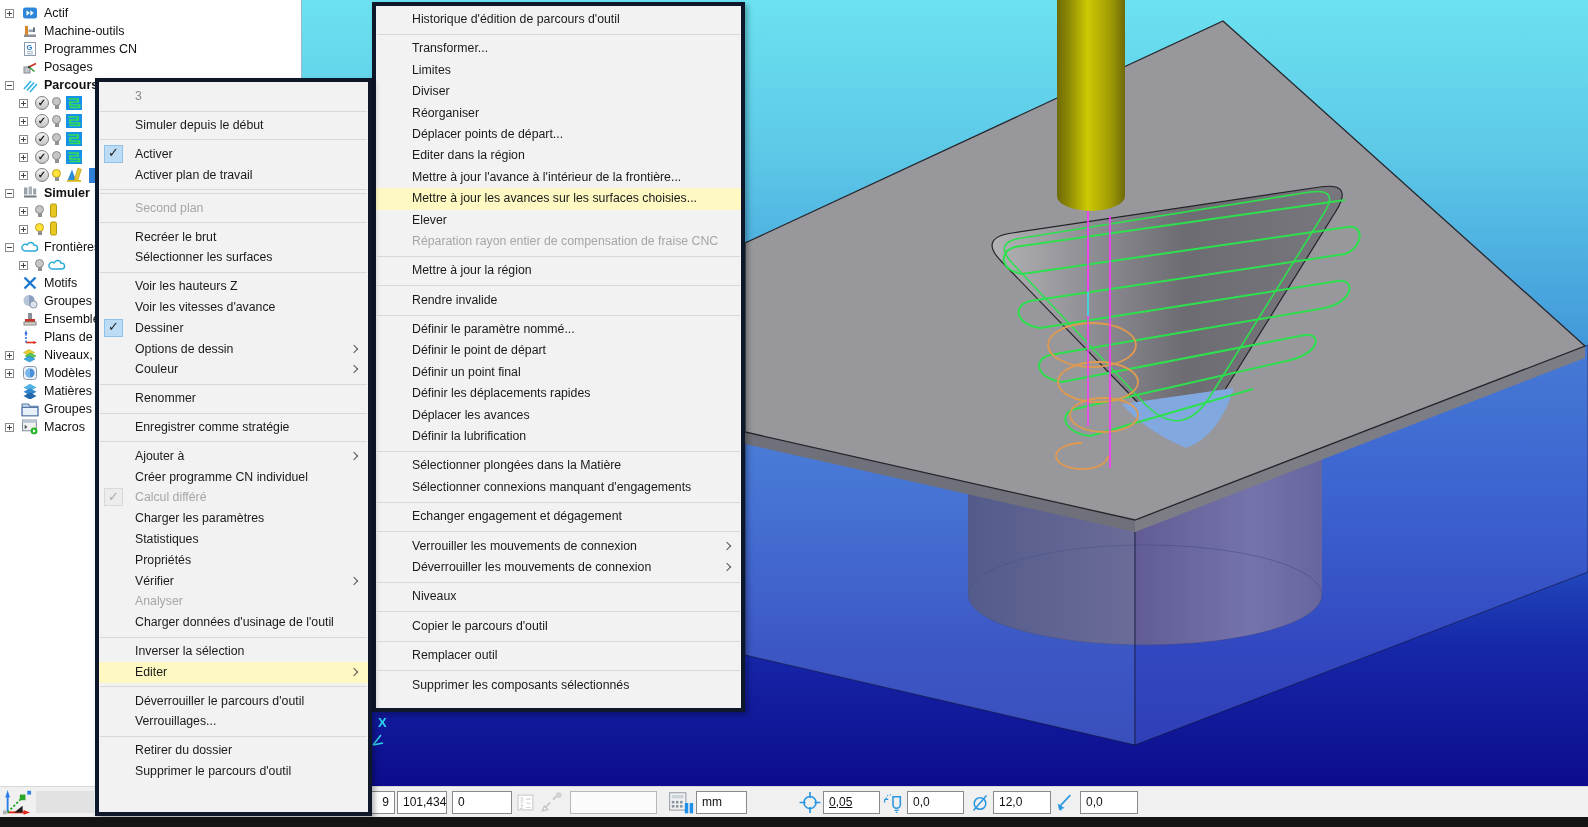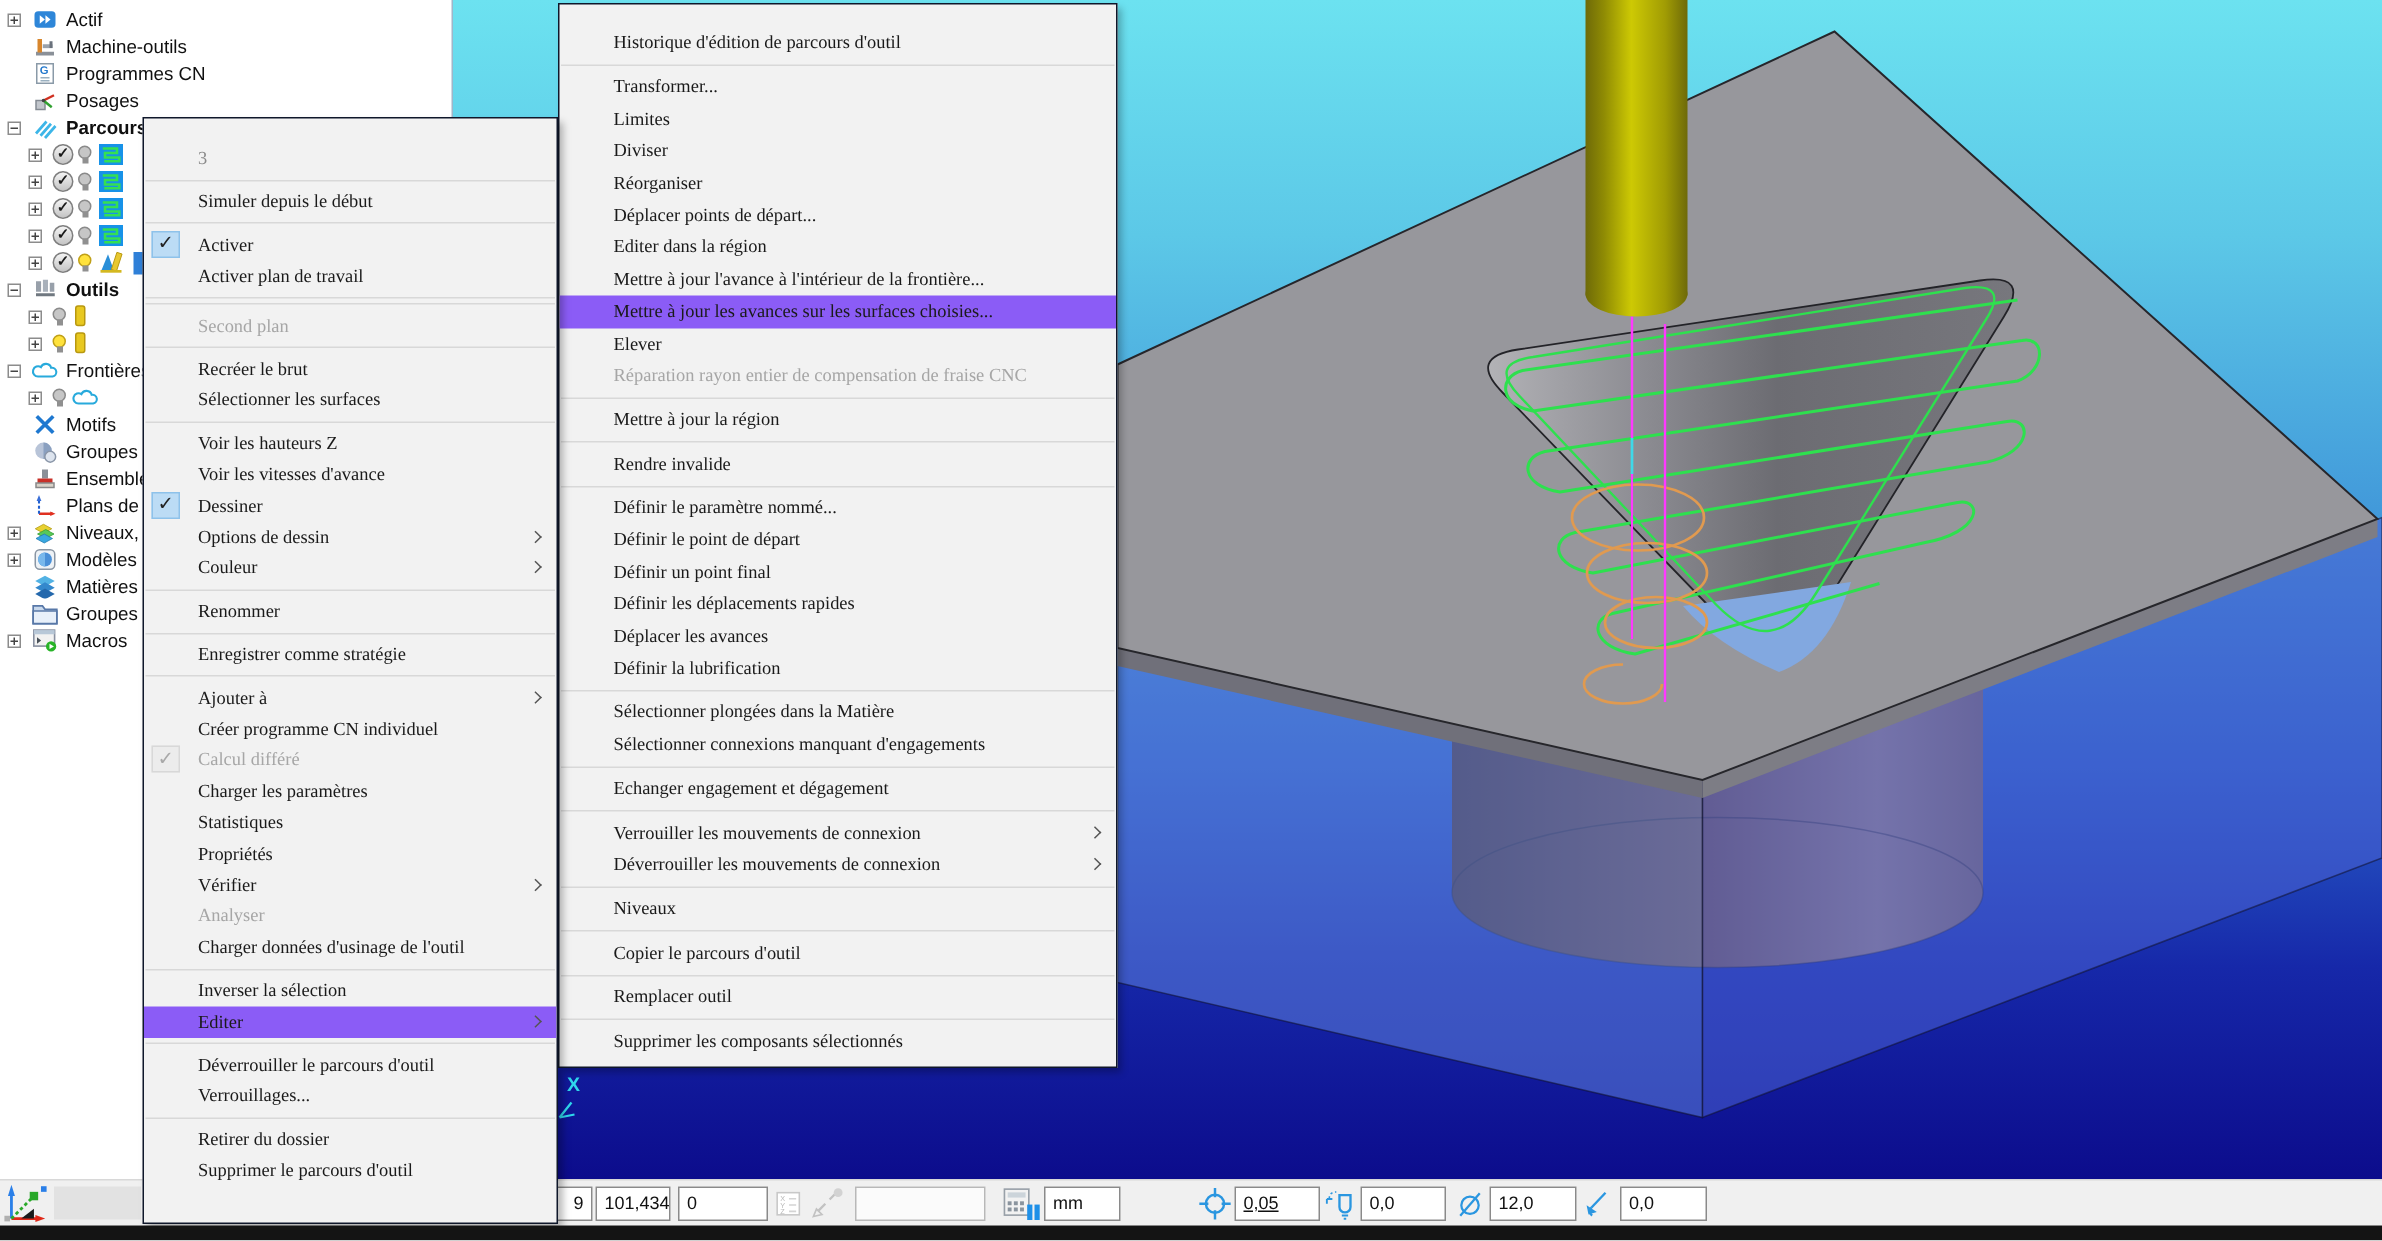--- a/index.html
+++ b/index.html
@@ -28,29 +28,29 @@
     margin-right:3px;flex:none;font-weight:bold;box-sizing:border-box;}
   .bulb{width:10px;height:13px;margin:0 3px 0 0;position:relative;flex:none;}
   .bulb::before{content:"";position:absolute;top:0;left:0;width:9px;height:9px;border-radius:50%;
     background:#c6c6c6;border:1px solid #8a8a8a;box-sizing:border-box;}
   .bulb.yellow::before{background:#ffe23c;border-color:#c0a018;}
   .bulb::after{content:"";position:absolute;left:2.5px;top:8.5px;width:4px;height:3.5px;background:#909090;}
   .selmark{width:8px;height:15px;background:#2f80d8;margin-left:2px;flex:none;}
   .tlabel{padding-left:1px;}
 
   
-  .menu{position:absolute;background:#f2f2f2;border:1px solid #0f172a;
+  .menu{position:absolute;background:#f2f2f2;border:4px solid #0f172a;
     box-shadow:3px 3px 5px rgba(0,0,0,.28);font-size:12.3px;color:#1a1a1a;
-    padding:15px 0;box-sizing:border-box;overflow:hidden;font-family:Liberation Serif, serif;}
+    padding:3px 0;box-sizing:border-box;overflow:hidden;}
   #context-menu{left:95px;top:78px;width:277px;height:738px;z-index:5;}
   #edit-submenu{left:372px;top:2px;width:373px;height:710px;z-index:4;}
   .menu-item{position:relative;padding-left:36px;padding-right:26px;white-space:nowrap;}
   #context-menu .menu-item{height:20.8px;line-height:20.8px;}
   #edit-submenu .menu-item{height:21.4px;line-height:21.4px;}
-  .menu-item.highlighted{background:#8b5cf6;}
+  .menu-item.highlighted{background:#fef9c3;}
   .menu-item.disabled{color:#a6a6a6;}
   .menu-header{height:22px;line-height:22px;padding-left:36px;color:#8a8a8a;}
   .menu-sep{height:1px;background:#d8d8d8;margin:3.5px 1px;}
   .submenu-arrow{position:absolute;right:11px;top:7px;width:5px;height:5px;
     border-top:1.5px solid #555;border-right:1.5px solid #555;transform:rotate(45deg);}
   .check{position:absolute;left:5px;top:1px;width:19px;height:18px;display:flex;align-items:center;
     justify-content:center;font-size:13px;color:#222;box-sizing:border-box;}
   .check.boxed{background:#bcdcf5;border:1px solid #8ec2ea;}
   .check.grayed{background:#ececec;border:1px solid #d8d8d8;color:#a8a8a8;}
 
@@ -265,21 +265,21 @@
       <div class="tree-row bold" style="padding-left: 5px;">
         <span class="expander minus"></span>
         <span class="ticon">
           <svg viewBox="0 0 16 16">
             <rect x="2" y="2.5" width="3.4" height="7" fill="#98a0aa"></rect>
             <rect x="6.6" y="1.5" width="3.4" height="8" fill="#a8b0ba"></rect>
             <rect x="11.2" y="3.5" width="3" height="6" fill="#98a0aa"></rect>
             <rect x="2" y="10.5" width="12.5" height="2" fill="#707880"></rect>
           </svg>
         </span>
-        <span class="tlabel">Outils</span>
+        <span class="tlabel">Simuler</span>
       </div>
       <div class="tree-row" style="padding-left: 19px;">
         <span class="expander plus"></span>
         <span class="bulb"></span>
         <span class="ticon narrow">
           <svg viewBox="0 0 10 16">
             <rect x="2" y="1" width="6" height="13" rx="1.5" fill="#e8c820" stroke="#b89810"></rect>
           </svg>
         </span>
       </div>

